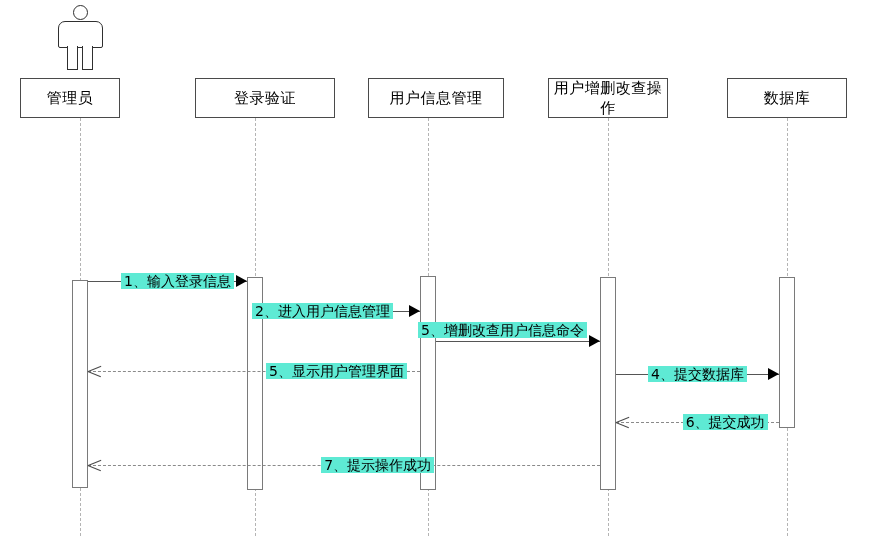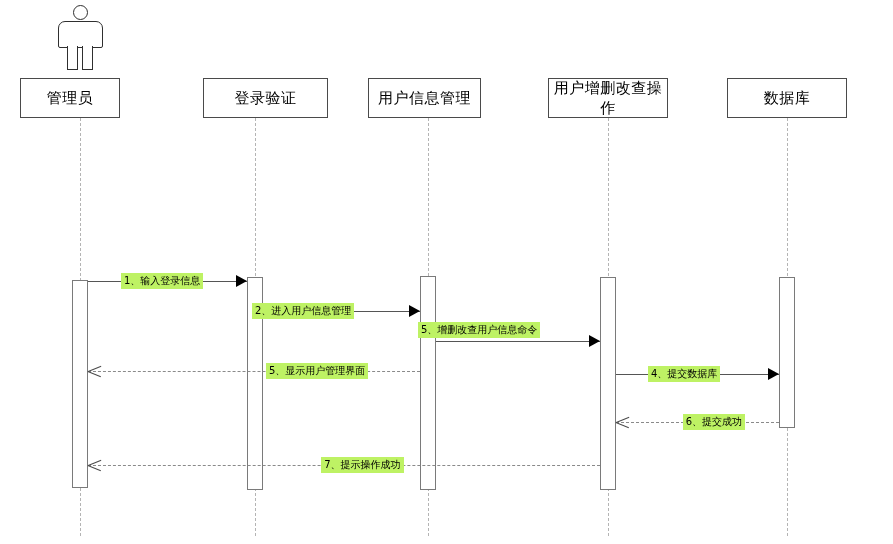--- a/index.html
+++ b/index.html
@@ -28,21 +28,21 @@
   
   .msgline{position:absolute;height:0;}
   .msgline.solid{border-top:1px solid #555;}
   .msgline.dashed{border-top:1px dashed #8a8a8a;}
   .arrowhead{position:absolute;width:0;height:0;}
   .arrowhead.filled-r{border-top:6px solid transparent;border-bottom:6px solid transparent;border-left:11px solid #000;}
   .open-l{position:absolute;width:13px;height:13px;}
   .open-l:before,.open-l:after{content:"";position:absolute;left:0;top:6px;width:14px;height:0;border-top:1.3px solid #4a4a4a;transform-origin:0 0;}
   .open-l:before{transform:rotate(-22deg);}
   .open-l:after{transform:rotate(22deg);}
-  .msglabel{position:absolute;font-size:10px;color:#000;background:#bef264;padding:0 3px;white-space:nowrap;line-height:16px;}
+  .msglabel{position:absolute;font-size:14px;color:#000;background:#5eead4;padding:0 3px;white-space:nowrap;line-height:16px;}
 </style>
 </head>
 <body>
 
 <div id="canvas">
 
   <div class="actor" id="actor-fig" style="left: 56px; top: 5px;">
     <div class="head"></div>
     <div class="body"></div>
     <div class="legL"></div>
@@ -53,24 +53,24 @@
       <div class="lifeline" style="left: 80px;"></div>
       <div class="lifeline" style="left: 255px;"></div>
       <div class="lifeline" style="left: 428px;"></div>
       <div class="lifeline" style="left: 608px;"></div>
       <div class="lifeline" style="left: 787px;"></div>
     </div>
   <div id="boxes">
       <div class="pbox" style="left: 20px; top: 78px; width: 100px; height: 40px;">
         <span>管理员</span>
       </div>
-      <div class="pbox" style="left: 195px; top: 78px; width: 125px; height: 40px; margin-left: 8px;">
+      <div class="pbox" style="left: 195px; top: 78px; width: 140px; height: 40px;">
         <span>登录验证</span>
       </div>
-      <div class="pbox" style="left: 368px; top: 78px; width: 113px; height: 40px;">
+      <div class="pbox" style="left: 368px; top: 78px; width: 136px; height: 40px;">
         <span>用户信息管理</span>
       </div>
       <div class="pbox" style="left: 548px; top: 78px; width: 120px; height: 40px;">
         <span>用户增删改查操作</span>
       </div>
       <div class="pbox" style="left: 727px; top: 78px; width: 120px; height: 40px;">
         <span>数据库</span>
       </div>
     </div>
   <div id="acts">

